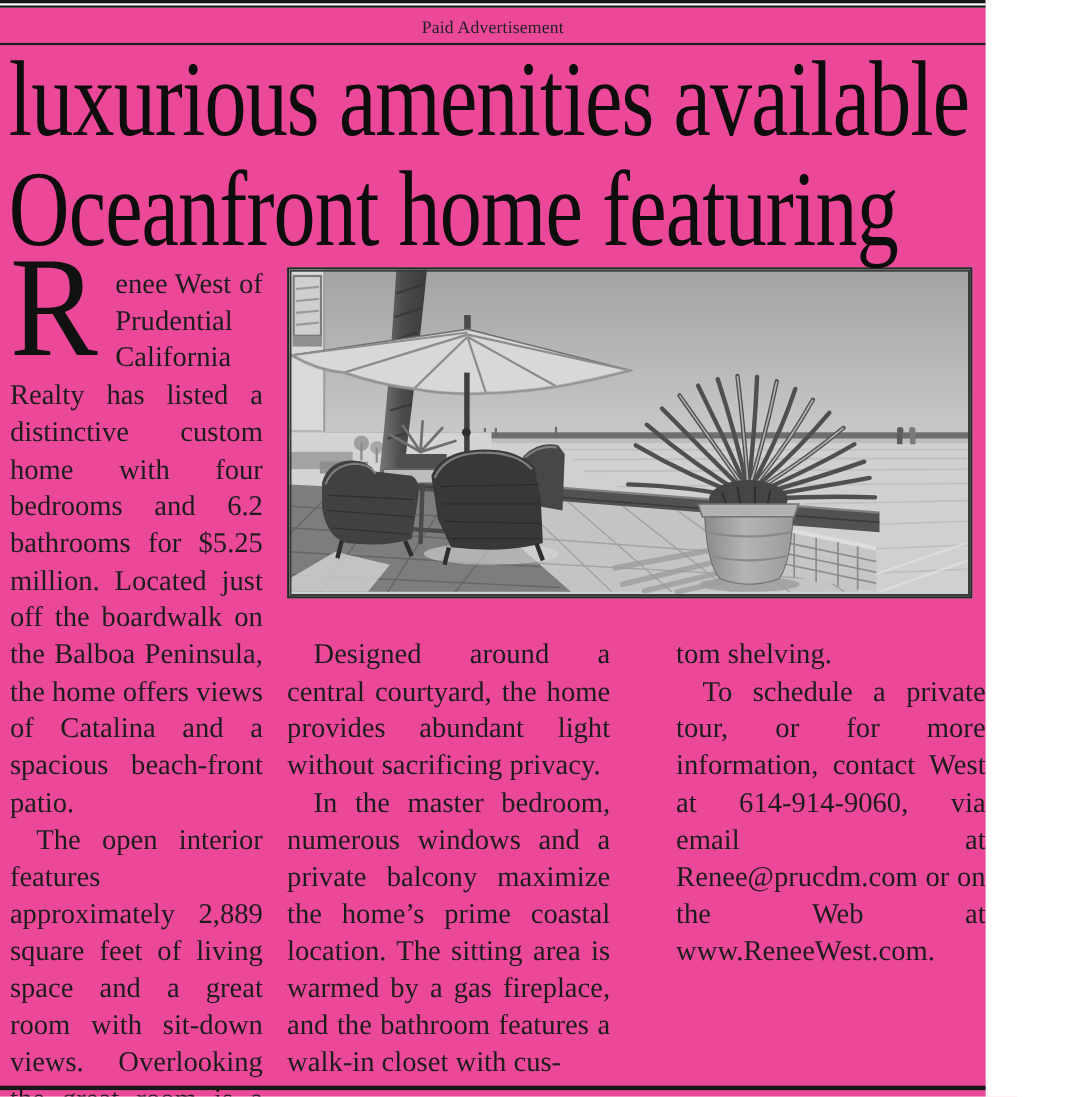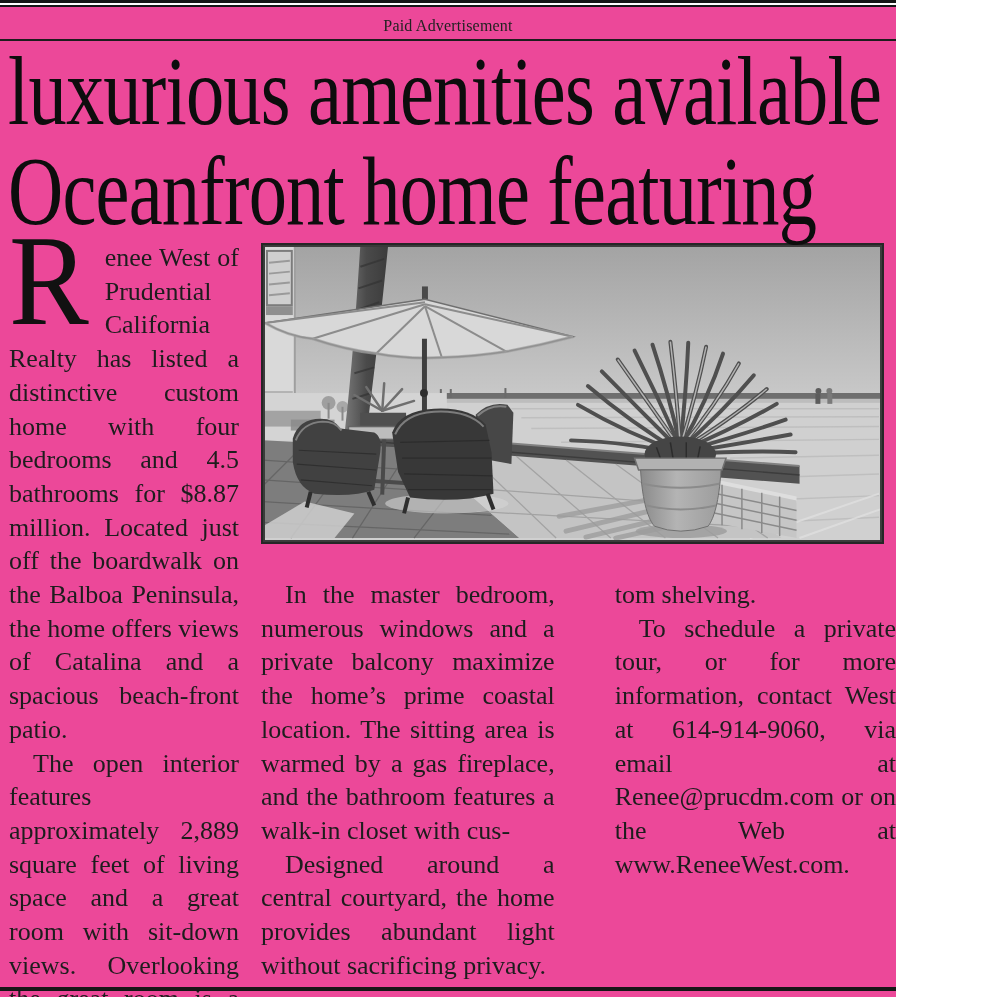--- a/index.html
+++ b/index.html
@@ -106,21 +106,21 @@
   <div class="thin-rule"></div>
 
   <h1 class="headline">
     <div class="hl-line"><span>luxurious amenities available</span></div>
     <div class="hl-line"><span>Oceanfront home featuring</span></div>
   </h1>
 
   <div class="main">
 
     <div class="col col1">
-      <p><span class="dropcap">R</span><span>enee West of Prudential California Realty has listed a distinctive custom home with four bedrooms and 4.5 bathrooms for $8.87 million. Located just off the boardwalk on the Balboa Peninsula, the home offers views of Catalina and a spacious beach-front patio.</span></p>
+      <p><span class="dropcap">R</span><span>enee West of Prudential California Realty has listed a distinctive custom home with four bedrooms and 6.2 bathrooms for $5.25 million. Located just off the boardwalk on the Balboa Peninsula, the home offers views of Catalina and a spacious beach-front patio.</span></p>
       <p class="indent">The open interior features approximately 2,889 square feet of living space and a great room with sit-down views. Overlooking the great room is a stylish gourmet kitchen, which offers top-of-the-line appliances, a center island, granite counters and leaded-glass ceiling lights.</p>
     </div>
 
     <div class="right-block">
 
       <figure class="photo-frame" aria-label="Grayscale photograph of an oceanfront brick patio with a market umbrella, wicker dining furniture, a palm tree and a potted sago palm overlooking the beach and water">
         <svg viewBox="0 0 623 301" preserveAspectRatio="none">
           <defs>
             <linearGradient id="sky" x1="0" y1="0" x2="0" y2="1">
               <stop offset="0" stop-color="#a3a3a3"></stop>
@@ -363,22 +363,22 @@
             <path d="M382,242 Q420,250 459,242" fill="none" stroke="#8b8b8b" stroke-width="2"></path>
             <path d="M386,264 Q420,272 456,264" fill="none" stroke="#8b8b8b" stroke-width="2"></path>
           </g>
 
           <rect x="1" y="1" width="621" height="299" fill="none" stroke="#3a3a3a" stroke-width="2"></rect>
         </svg>
       </figure>
 
       <div class="cols23">
         <div class="col col2">
+          <p class="indent">Designed around a central courtyard, the home provides abundant light without sacrificing privacy.</p>
           <p class="indent">In the master bedroom, numerous windows and a private balcony maximize the home’s prime coastal location. The sitting area is warmed by a gas fireplace, and the bathroom features a walk-in closet with cus-</p>
-          <p class="indent">Designed around a central courtyard, the home provides abundant light without sacrificing privacy.</p>
         </div>
         <div class="col col3">
           <p>tom shelving.</p>
           <p class="indent">To schedule a private tour, or for more information, contact West at 614-914-9060, via email at Renee@prucdm.com or on the Web at www.ReneeWest.com.</p>
         </div>
       </div>
 
     </div>
   </div>
 

